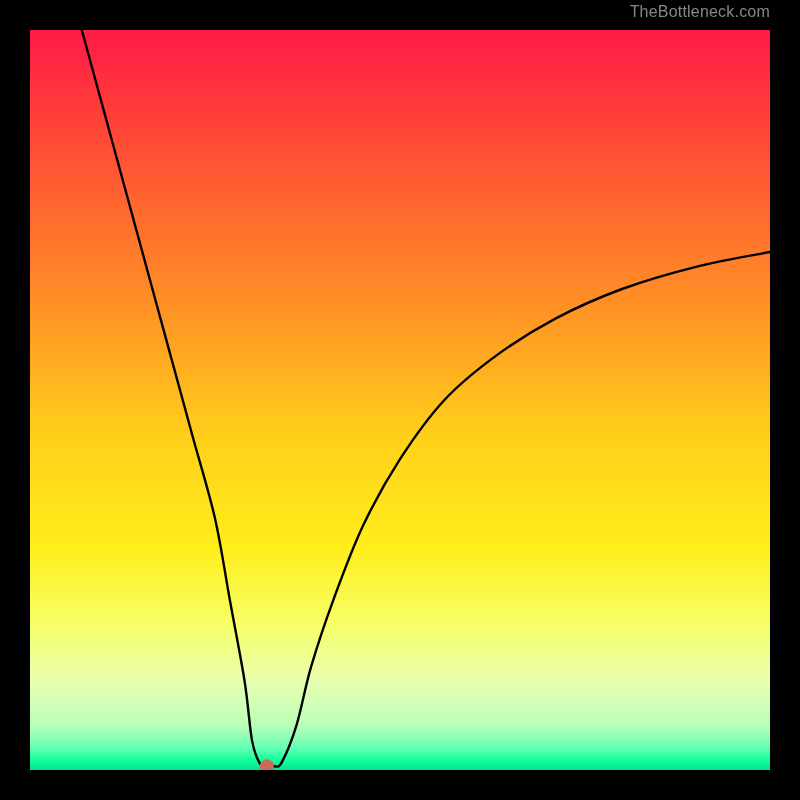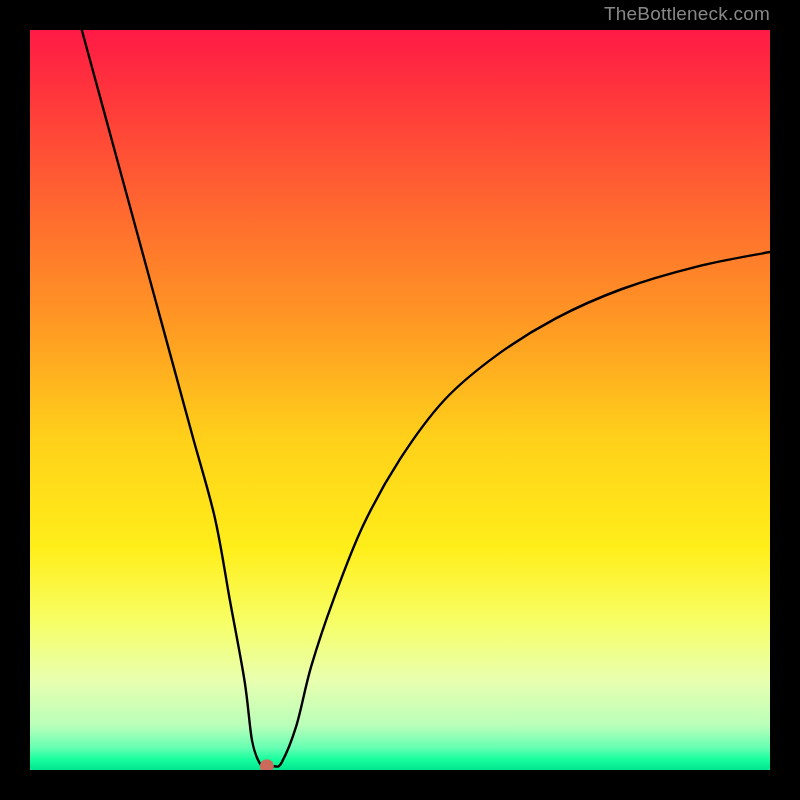--- a/index.html
+++ b/index.html
@@ -24,21 +24,21 @@
     left: 0;
     top: 0;
     width: 740px;
     height: 740px;
   }
   .watermark {
     position: absolute;
     top: 3px;
     right: 30px;
     color: #878787;
-    font-size: 19px;
+    font-size: 16px;
     font-weight: 500;
     letter-spacing: 0.2px;
   }
   svg {
     display: block;
   }
 </style>
 </head>
 <body>
 

